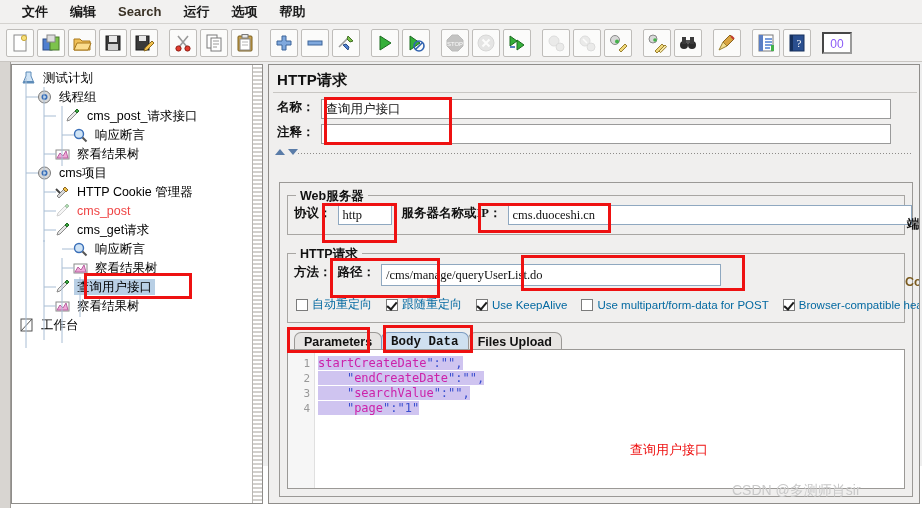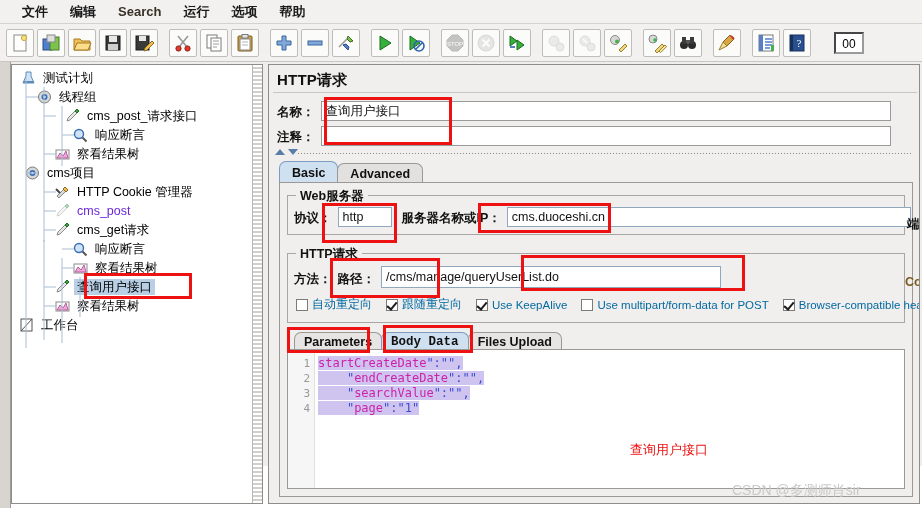--- a/index.html
+++ b/index.html
@@ -33,23 +33,23 @@
   .tb-btn{
     width:28px;height:28px;margin-right:3px;
     border:1px solid #bfbdba;background:#fbfbfa;border-radius:2px;
     display:flex;align-items:center;justify-content:center;
     box-sizing:border-box;position:relative;
   }
   .tb-sep{width:8px;height:28px;}
   .tb-ico{display:block;}
   .tb-btn.off .tb-ico{opacity:.32;filter:grayscale(1);}
   .counter{
-    width:30px;height:22px;margin-left:12px;background:#fff;
+    width:30px;height:22px;margin-left:0;background:#fff;
     border:2px inset #9a9a9a;font-size:12px;line-height:20px;
-    text-align:center;color:#000000;box-sizing:border-box;overflow:hidden;
+    text-align:center;color:#8b5cf6;box-sizing:border-box;overflow:hidden;
   }
 
   
   .leftrail{
     position:absolute;left:0;top:62px;width:10px;height:446px;
     background:#d8d5d1;border-right:1px solid #9f9c98;
   }
 
   
   .treepanel{
@@ -58,36 +58,36 @@
   }
   .treepanel .inner{position:absolute;left:0;top:0;right:9px;bottom:0;overflow:hidden;}
   .tscroll{
     position:absolute;right:0;top:0;width:9px;bottom:0;
     background:repeating-linear-gradient(0deg,#fff 0 2px,#d2d0cd 2px 4px);
     border-left:1px solid #b8b6b3;
   }
   .tnode{position:absolute;height:18px;display:flex;align-items:center;white-space:nowrap;}
   .tnode .tlabel{font-size:12.5px;color:#000;padding:1px 3px;line-height:14px;}
   .tnode.sel .tlabel{background:#b8cfe5;}
-  .tnode.dim .tlabel{color:#6d28d9;}
+  .tnode.dim .tlabel{color:#ef4444;}
   .tico{width:17px;height:16px;margin-right:3px;flex:0 0 17px;position:relative;}
   .tlines{position:absolute;left:0;top:0;width:100%;height:100%;pointer-events:none;}
 
   
   .editor{
     position:absolute;left:268px;top:64px;width:652px;height:440px;
     background:#f0efee;border:1px solid #8f8d8a;box-sizing:border-box;overflow:hidden;
   }
   .ed-title{
     position:absolute;left:8px;top:6px;font-size:15px;font-weight:bold;color:#111;
     letter-spacing:.2px;
   }
   .ed-sep{position:absolute;left:4px;width:644px;height:1px;background:#c8c6c3;}
 
-  .frow{position:absolute;height:22px;display:flex;align-items:flex-end;}
+  .frow{position:absolute;height:22px;display:flex;align-items:flex-start;font-family:Liberation Serif, serif;}
   .flabel{font-size:12.5px;font-weight:bold;color:#111;margin-right:6px;white-space:nowrap;}
   .finput{
     height:20px;background:#ffffff;border:1px solid #9a9a9a;
     font-size:12.5px;color:#111;padding:0 4px;line-height:18px;box-sizing:border-box;
     white-space:nowrap;overflow:hidden;
   }
 
   .dotline{
     position:absolute;height:3px;
     background-image:radial-gradient(circle,#8d8b88 .6px,transparent .7px);
@@ -451,21 +451,21 @@
             </svg></span>
           <span class="tlabel">响应断言</span>
         </div>
         <div class="tnode" style="left: 42px; top: 80px;">
           <span class="tico"><svg width="17" height="16" viewBox="0 0 17 16">
               <rect x="2" y="4" width="13" height="9" fill="#fff" stroke="#8a8a8a"></rect>
               <path d="M3 12l3-5 3 3 3-5 2 7z" fill="#f0a8d8" stroke="#b85fa0"></path>
             </svg></span>
           <span class="tlabel">察看结果树</span>
         </div>
-        <div class="tnode" style="left: 12px; top: 99px; justify-content: flex-end;">
+        <div class="tnode" style="left: 24px; top: 99px; justify-content: flex-end;">
           <span class="tico"><svg width="17" height="16" viewBox="0 0 17 16">
               <circle cx="8.5" cy="8" r="6" fill="#d8d8d8" stroke="#7a7a7a"></circle>
               <circle cx="8.5" cy="8" r="3" fill="#3a6fb8"></circle>
               <circle cx="8.5" cy="8" r="1.3" fill="#cfe3f5"></circle>
             </svg></span>
           <span class="tlabel">cms项目</span>
         </div>
         <div class="tnode" style="left: 42px; top: 118px;">
           <span class="tico"><svg width="17" height="16" viewBox="0 0 17 16">
               <path d="M3 12l7-7 2 2-7 7z" fill="#d8d8d8" stroke="#8a8a8a"></path>
@@ -550,24 +550,20 @@
       <span class="flabel">注释：</span>
       <span class="finput" style="width:570px;"></span>
     </div>
 
     <div class="collapse-arrows" style="left:6px;top:84px;">
       <span class="tri up"></span>
       <span class="tri down"></span>
     </div>
     <div class="dotline" style="left:28px;top:87px;width:616px;"></div>
 
-    <div class="tabstrip" style="left:10px;top:96px;" id="maintabs">
-        <div class="tab active">Basic</div>
-        <div class="tab">Advanced</div>
-      </div>
     <div class="tabbody" style="left:10px;top:117px;width:634px;height:315px;">
 
       <div class="group" style="left:7px;top:12px;width:618px;height:40px;">
         <span class="group-title">Web服务器</span>
         <div class="frow" style="left:6px;top:9px;">
           <span class="flabel">协议：</span>
           <span class="finput" style="width:54px;border-color:#8fa8c0;">http</span>
           <span class="flabel" style="margin-left:10px;">服务器名称或IP：</span>
           <span class="finput" style="width:404px;border-color:#8fa8c0;">cms.duoceshi.cn</span>
         </div>

